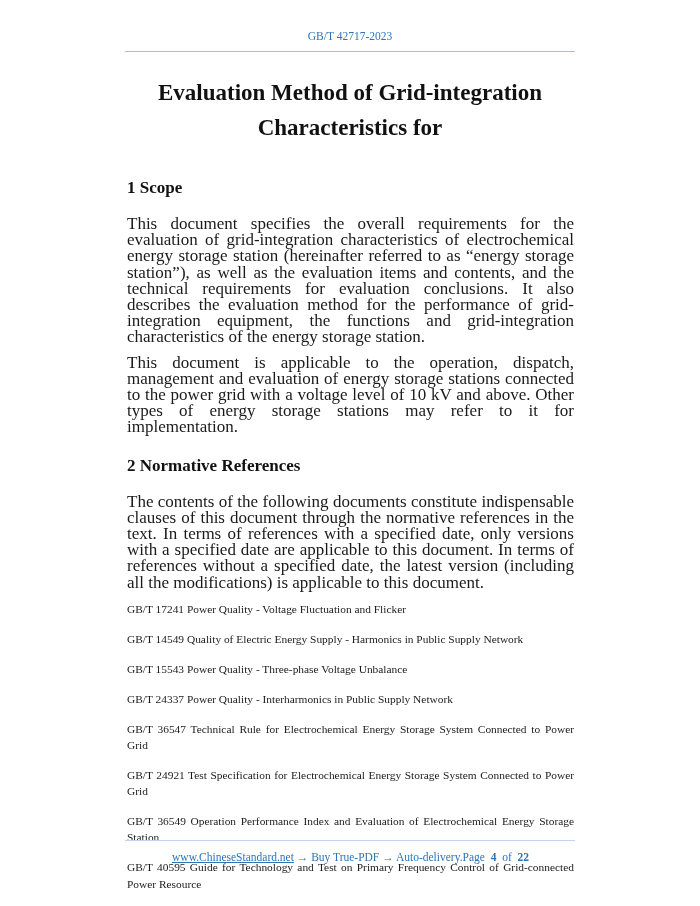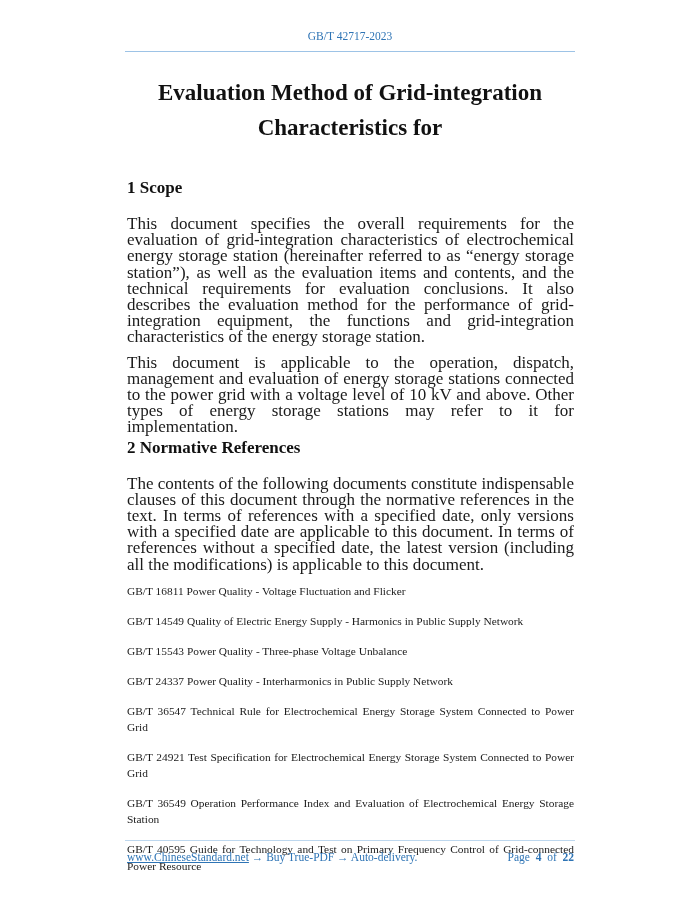--- a/index.html
+++ b/index.html
@@ -59,21 +59,21 @@
     }
     .para {
       font-size: 17px;
       line-height: 16.2px;
       text-align: justify;
       margin: 0;
       color: #1a1a1a;
     }
     .scope-heading { margin-bottom: 16px; }
     .scope-p1 { margin-bottom: 9px; }
-    .scope-p2 { margin-bottom: 0; }
+    .scope-p2 { margin-bottom: 18px; }
     .norm-heading { margin-bottom: 16px; }
     .norm-intro { margin-bottom: 10px; }
     .ref-item {
       font-size: 11.4px;
       line-height: 16.2px;
       text-align: justify;
       margin: 0 0 13.8px 0;
       color: #1a1a1a;
     }
     .footer-rule {
@@ -86,21 +86,21 @@
     }
     .page-footer {
       position: absolute;
       top: 849px;
       left: 127px;
       width: 447px;
       font-size: 11.5px;
       line-height: 16px;
       color: #2e74b5;
       display: flex;
-      justify-content: space-between;
+      justify-content: center;
     }
     .footer-link {
       color: #2e74b5;
       text-decoration: underline;
     }
     .footer-left span { color: #2e74b5; }
     .page-num { font-weight: bold; }
     .page-indicator span { margin-left: 0; }
   </style>
 </head>
@@ -119,21 +119,21 @@
   <section>
     <h2 class="section-heading scope-heading">1 Scope</h2>
     <p class="para scope-p1">This document specifies the overall requirements for the evaluation of grid-integration characteristics of electrochemical energy storage station (hereinafter referred to as “energy storage station”), as well as the evaluation items and contents, and the technical requirements for evaluation conclusions. It also describes the evaluation method for the performance of grid-integration equipment, the functions and grid-integration characteristics of the energy storage station.</p>
     <p class="para scope-p2">This document is applicable to the operation, dispatch, management and evaluation of energy storage stations connected to the power grid with a voltage level of 10 kV and above. Other types of energy storage stations may refer to it for implementation.</p>
   </section>
 
   <section>
     <h2 class="section-heading norm-heading">2 Normative References</h2>
     <p class="para norm-intro">The contents of the following documents constitute indispensable clauses of this document through the normative references in the text. In terms of references with a specified date, only versions with a specified date are applicable to this document. In terms of references without a specified date, the latest version (including all the modifications) is applicable to this document.</p>
     <div>
-      <p class="ref-item">GB/T 16811 Power Quality - Voltage Fluctuation and Flicker</p>
+      <p class="ref-item">GB/T 17241 Power Quality - Voltage Fluctuation and Flicker</p>
       <p class="ref-item">GB/T 14549 Quality of Electric Energy Supply - Harmonics in Public Supply Network</p>
       <p class="ref-item">GB/T 15543 Power Quality - Three-phase Voltage Unbalance</p>
       <p class="ref-item">GB/T 24337 Power Quality - Interharmonics in Public Supply Network</p>
       <p class="ref-item">GB/T 36547 Technical Rule for Electrochemical Energy Storage System Connected to Power Grid</p>
       <p class="ref-item">GB/T 24921 Test Specification for Electrochemical Energy Storage System Connected to Power Grid</p>
       <p class="ref-item">GB/T 36549 Operation Performance Index and Evaluation of Electrochemical Energy Storage Station</p>
       <p class="ref-item">GB/T 40595 Guide for Technology and Test on Primary Frequency Control of Grid-connected Power Resource</p>
     </div>
   </section>
 </div>

